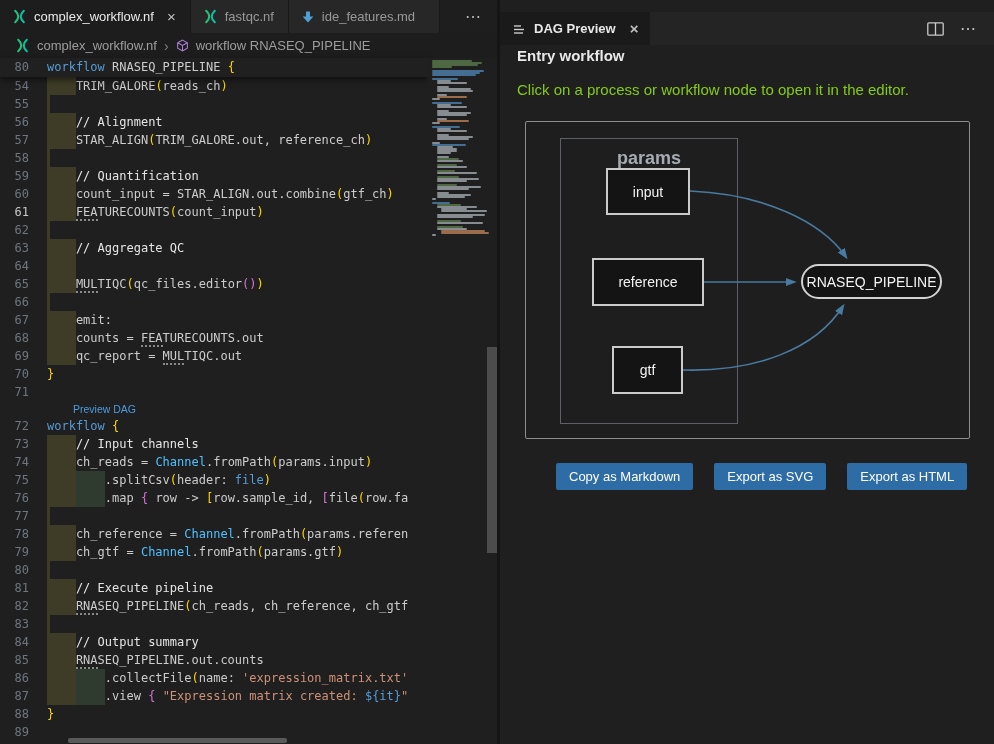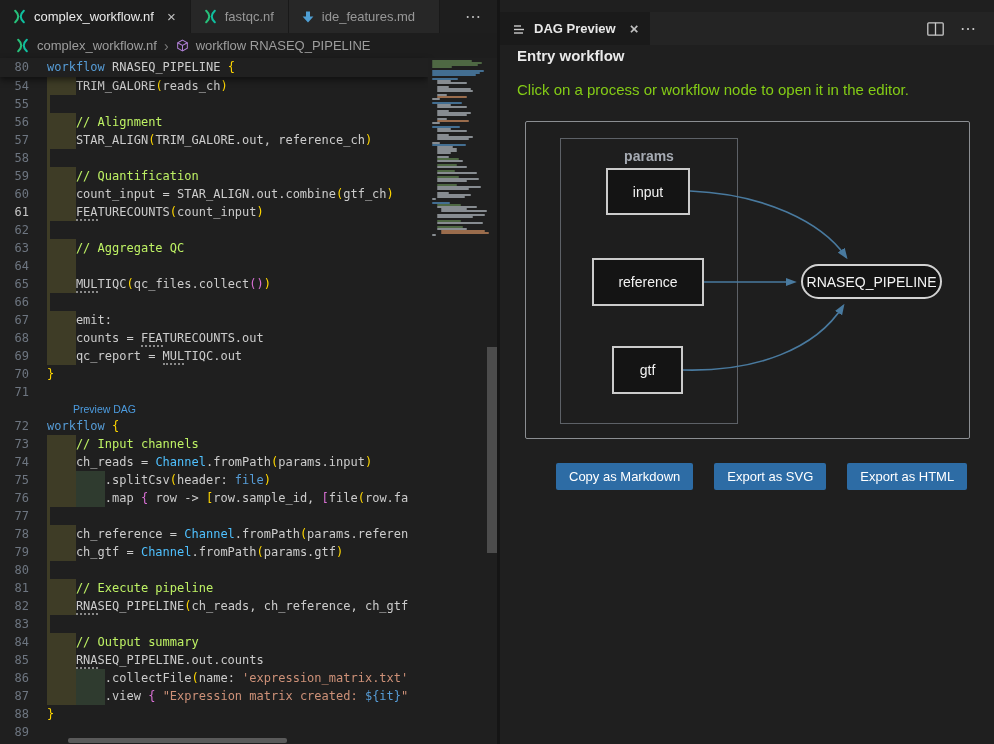--- a/index.html
+++ b/index.html
@@ -27,21 +27,21 @@
   .cl { display:flex; height:18px; line-height:18px; }
   .ln { width:47px; flex:none; text-align:right; padding-right:18px; color:#6e7681; }
   .ln.act { color:#c6c6c6; }
   .cc { position:relative; flex:1; overflow:hidden; white-space:pre; }
   .ind-block { position:absolute; top:0; height:18px; }
   .i1 { left:0; width:4ch; background:#3e3c26; }
   .i2 { left:4ch; width:4ch; background:#2f3b2f; }
   .thin { left:0; width:3px; background:#3e3c26; }
   .code { position:relative; display:inline-block; }
   .code.d1 { margin-left:4ch; } .code.d2 { margin-left:8ch; }
-  .tk-kw{color:#569cd6} .tk-txt{color:#cccccc} .tk-cm{color:#bef264}
+  .tk-kw{color:#569cd6} .tk-txt{color:#cccccc} .tk-cm{color:#e5e5e5}
   .tk-p1{color:#ffd700} .tk-p2{color:#da70d6}
   .tk-str{color:#ce9178} .tk-ch{color:#4fc1ff}
   .tk-hint{border-bottom:2px dotted #8a8a8a}
   .lens-row { height:16px; line-height:16px;padding-left:8px; }
   .lens { margin-left:65px; font-size:10.5px; color:#4c9ce0; cursor:pointer;
           font-family:"Liberation Sans",sans-serif; }
   .sticky { position:absolute; top:0; left:0; right:69px; height:19px; line-height:19px;
             background:#202020; display:flex; z-index:6; box-shadow:0 3px 6px rgba(0,0,0,.5); }
   .minimap { position:absolute; top:0; right:10px; width:59px; height:182px; background:#1f1f1f;
              z-index:7; padding:2px 0 0 4px; }
@@ -58,21 +58,21 @@
   .panel-actions { margin-left:auto; display:flex; align-items:center; gap:16px;
                    padding-right:16px; color:#c5c5c5; }
   .panel-more { font-size:16px; letter-spacing:2px; cursor:pointer; }
   .ph { position:absolute; top:47px; left:17px; font-size:15px; font-weight:bold; color:#e9e9e9; }
   .pp { position:absolute; top:81px; left:17px; width:450px; font-size:15px; color:#84cc16; }
   .dag { position:absolute; left:25px; top:121px; width:445px; height:318px;
          border:1.5px solid #8b8e92; border-radius:2px; background:#1e1e1e; }
   .pgroup { position:absolute; left:34px; top:16px; width:178px; height:286px;
             border:1.5px solid #5d6167; }
   .plabel { position:absolute; top:9px; left:0; right:0; text-align:center;
-            color:#a6abb3; font-weight:bold; font-size:14px; }
+            color:#a6abb3; font-weight:bold; font-size:18px; }
   .node { position:absolute; border:2px solid #cbcbcb; background:#141414; color:#f2f2f2;
           font-size:14px; display:flex; align-items:center; justify-content:center; cursor:pointer; }
   .n-input { left:80px; top:46px;  width:84px;  height:47px; }
   .n-ref   { left:66px; top:136px; width:112px; height:48px; }
   .n-gtf   { left:86px; top:224px; width:71px;  height:48px; }
   .stadium { position:absolute; left:275px; top:142px; width:141px; height:35px;
              border:2px solid #d2d2d2; border-radius:18px; background:#141414; color:#f4f4f4;
              font-size:14px; display:flex; align-items:center; justify-content:center; cursor:pointer; }
   .edges { position:absolute; left:0; top:0; width:445px; height:318px; pointer-events:none; }
   .btns { position:absolute; left:56px; top:463px; display:flex; gap:21px; }
@@ -177,21 +177,21 @@
           <div class="cl">
             <span class="ln">63</span>
             <span class="cc"><span class="ind-block i1"></span><span class="code d1"><span class="tk-cm">// Aggregate QC</span></span></span>
           </div>
           <div class="cl">
             <span class="ln">64</span>
             <span class="cc"><span class="ind-block i1"></span></span>
           </div>
           <div class="cl">
             <span class="ln">65</span>
-            <span class="cc"><span class="ind-block i1"></span><span class="code d1"><span class="tk-txt tk-hint">MUL</span><span class="tk-txt">TIQC</span><span class="tk-p1">(</span><span class="tk-txt">qc_files.collect</span><span class="tk-p2">()</span><span class="tk-p1">)</span></span></span>
+            <span class="cc"><span class="ind-block i1"></span><span class="code d1"><span class="tk-txt tk-hint">MUL</span><span class="tk-txt">TIQC</span><span class="tk-p1">(</span><span class="tk-txt">qc_files.editor</span><span class="tk-p2">()</span><span class="tk-p1">)</span></span></span>
           </div>
           <div class="cl">
             <span class="ln">66</span>
             <span class="cc"><span class="ind-block thin"></span><span class="code d0"></span></span>
           </div>
           <div class="cl">
             <span class="ln">67</span>
             <span class="cc"><span class="ind-block i1"></span><span class="code d1"><span class="tk-txt">emit:</span></span></span>
           </div>
           <div class="cl">

